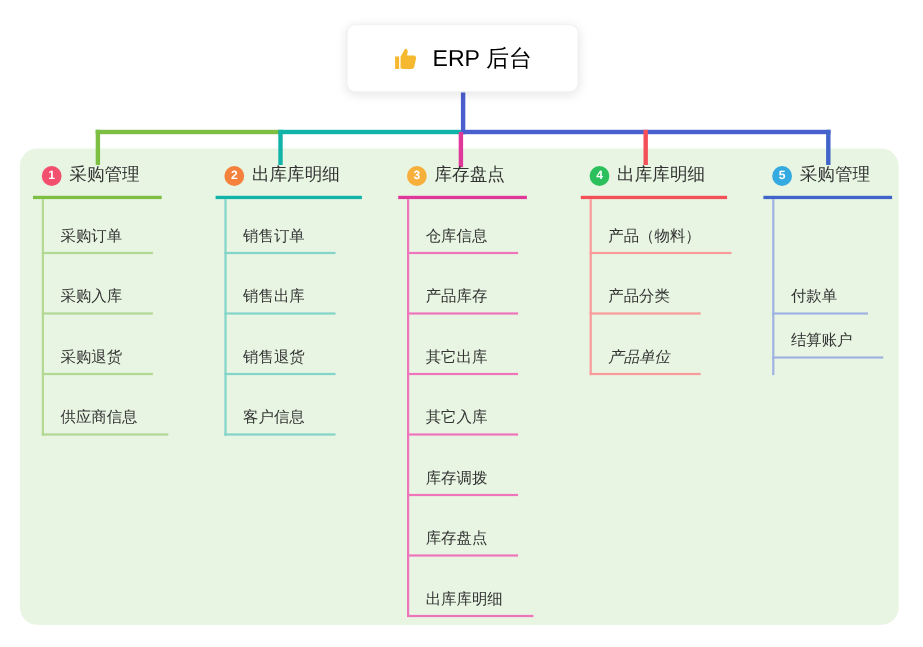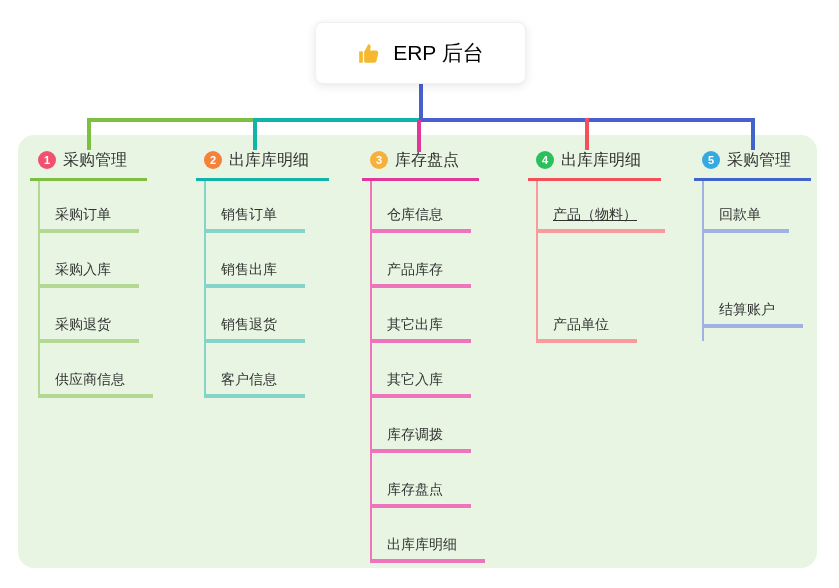--- a/index.html
+++ b/index.html
@@ -44,21 +44,21 @@
     padding:0 20px 7px 8px;border-bottom:3px solid #999;
     font-size:16px;line-height:22px;color:#333;white-space:nowrap;cursor:default;
   }
   .badge{
     width:18px;height:18px;border-radius:50%;flex:0 0 18px;
     color:#fff;font-size:11px;font-weight:bold;line-height:18px;text-align:center;
   }
   .vline{position:absolute;left:8px;top:32px;width:2px;}
   .sub-item{
     position:absolute;left:8px;white-space:nowrap;
-    padding:0 28px 7px 17px;border-bottom:4px solid #f97316;
+    padding:0 28px 7px 17px;border-bottom:2px solid #f97316;
     font-size:14px;line-height:16px;color:#333;cursor:default;
   }
 </style>
 </head>
 <body>
 
 <div id="stage">
 
   <div class="panel" style="background: rgb(231, 245, 226);"></div>
 
@@ -91,19 +91,19 @@
           <span class="badge" style="background: rgb(245, 130, 60);">2</span>
           <span>出库库明细</span>
         </div><div class="vline" style="background: rgb(132, 212, 201); height: 215px;"></div><div class="sub-item" style="top: 57px; border-bottom-color: rgb(132, 212, 201);">销售订单</div><div class="sub-item" style="top: 112px; border-bottom-color: rgb(132, 212, 201);">销售出库</div><div class="sub-item" style="top: 167px; border-bottom-color: rgb(132, 212, 201);">销售退货</div><div class="sub-item" style="top: 222px; border-bottom-color: rgb(132, 212, 201);">客户信息</div></div>
       <div class="column c2"><div class="branch-header" style="border-bottom-color: rgb(224, 56, 154);">
           <span class="badge" style="background: rgb(247, 176, 60);">3</span>
           <span>库存盘点</span>
         </div><div class="vline" style="background: rgb(238, 116, 187); height: 380px;"></div><div class="sub-item" style="top: 57px; border-bottom-color: rgb(238, 116, 187);">仓库信息</div><div class="sub-item" style="top: 112px; border-bottom-color: rgb(238, 116, 187);">产品库存</div><div class="sub-item" style="top: 167px; border-bottom-color: rgb(238, 116, 187);">其它出库</div><div class="sub-item" style="top: 222px; border-bottom-color: rgb(238, 116, 187);">其它入库</div><div class="sub-item" style="top: 277px; border-bottom-color: rgb(238, 116, 187);">库存调拨</div><div class="sub-item" style="top: 332px; border-bottom-color: rgb(238, 116, 187);">库存盘点</div><div class="sub-item" style="top: 387px; border-bottom-color: rgb(238, 116, 187);">出库库明细</div></div>
       <div class="column c3"><div class="branch-header" style="border-bottom-color: rgb(244, 80, 90);">
           <span class="badge" style="background: rgb(44, 192, 92);">4</span>
           <span>出库库明细</span>
-        </div><div class="vline" style="background: rgb(249, 155, 156); height: 160px;"></div><div class="sub-item" style="top: 57px; border-bottom-color: rgb(249, 155, 156); text-decoration: underline;">产品（物料）</div><div class="sub-item" style="top: 167px; border-bottom-color: rgb(249, 155, 156);">产品单位</div></div>
+        </div><div class="vline" style="background: rgb(249, 155, 156); height: 160px;"></div><div class="sub-item" style="top: 57px; border-bottom-color: rgb(249, 155, 156);">产品（物料）</div><div class="sub-item" style="top: 112px; border-bottom-color: rgb(249, 155, 156);">产品分类</div><div class="sub-item" style="top: 167px; border-bottom-color: rgb(249, 155, 156); font-style: italic;">产品单位</div></div>
       <div class="column c4"><div class="branch-header" style="border-bottom-color: rgb(64, 100, 201);">
           <span class="badge" style="background: rgb(53, 170, 224);">5</span>
           <span>采购管理</span>
-        </div><div class="vline" style="background: rgb(159, 178, 226); height: 160px;"></div><div class="sub-item" style="top: 57px; border-bottom-color: rgb(159, 178, 226);">回款单</div><div class="sub-item" style="top: 152px; border-bottom-color: rgb(159, 178, 226);">结算账户</div></div>
+        </div><div class="vline" style="background: rgb(159, 178, 226); height: 160px;"></div><div class="sub-item" style="top: 112px; border-bottom-color: rgb(159, 178, 226);">付款单</div><div class="sub-item" style="top: 152px; border-bottom-color: rgb(159, 178, 226);">结算账户</div></div>
     </div>
 </div>
 
 </body></html>

